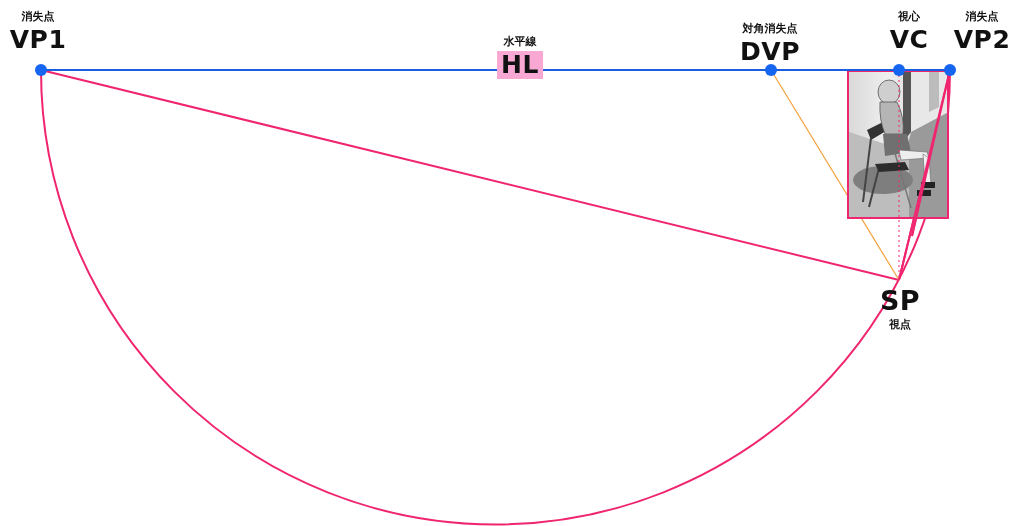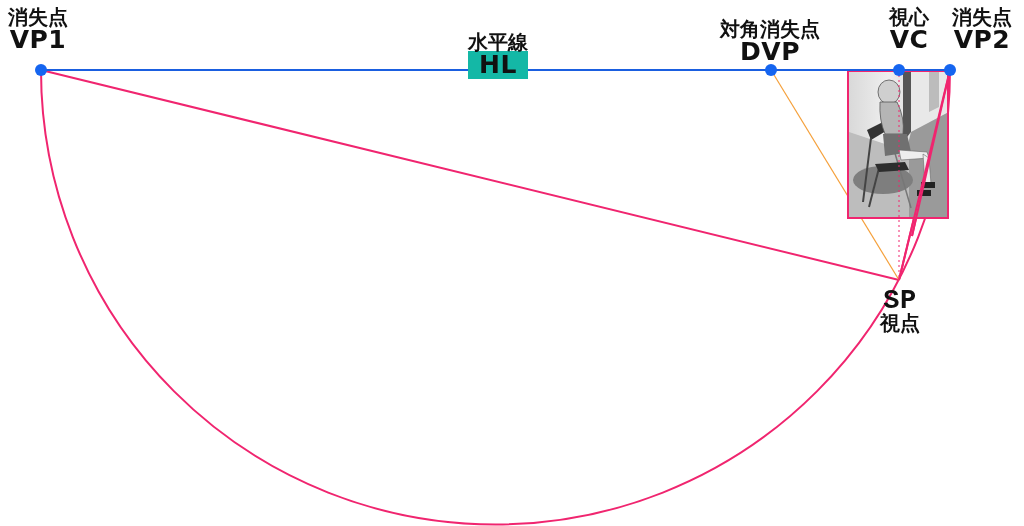--- a/index.html
+++ b/index.html
@@ -1,19 +1,19 @@
 <!DOCTYPE html>
 <html><head>
   <meta charset="utf-8">
   <style>
     html, body { margin: 0; padding: 0; background: #ffffff; }
     body { width: 1024px; height: 526px; position: relative; overflow: hidden; font-family: "DejaVu Sans", sans-serif; }
     svg.diagram { position: absolute; left: 0; top: 0; }
     .lbl { position: absolute; text-align: center; color: #111; font-weight: bold; transform: translateX(-50%); white-space: nowrap; }
-    .jp { font-size: 20px; line-height: 18px; }
+    .jp { font-size: 11px; line-height: 18px; }
     .en { font-size: 25px; line-height: 28px; letter-spacing: 0.5px; }
     .scene { position: absolute; left: 847px; top: 70px; width: 102px; height: 149px; border: 2px solid #f0256f; box-sizing: border-box; overflow: hidden; background: linear-gradient(90deg, #d9d9d9 0%, #efefef 40%, #c8c8c8 100%); }
   </style>
 </head>
 <body>
 
 <svg class="diagram" width="1024" height="526" viewBox="0 0 1024 526">
 
   <path d="M 41 70 A 454.5 454.5 0 0 0 950 70" fill="none" stroke="#f0256f" stroke-width="2"></path>
 
@@ -65,36 +65,36 @@
   <circle cx="771" cy="70" r="6" fill="#1565f0"></circle>
   <circle cx="899" cy="70" r="6" fill="#1565f0"></circle>
   <circle cx="950" cy="70" r="6" fill="#1565f0"></circle>
 </svg>
 
 <div class="lbl" style="left:38px; top:8px;">
   <div class="jp">消失点</div>
   <div class="en">VP1</div>
 </div>
 
-<div class="lbl" style="left:498px; top:33px;">
+<div class="lbl" style="left:520px; top:33px;">
   <div class="jp">水平線</div>
-  <div class="en" style="background:#14b8a6; padding:0 4px;">HL</div>
+  <div class="en" style="background:#f9a8d4; padding:0 4px;">HL</div>
 </div>
 
 <div class="lbl" style="left:770px; top:20px;">
   <div class="jp">対角消失点</div>
   <div class="en">DVP</div>
 </div>
 
 <div class="lbl" style="left:909px; top:8px;">
   <div class="jp">視心</div>
   <div class="en">VC</div>
 </div>
 
 <div class="lbl" style="left:982px; top:8px;">
   <div class="jp">消失点</div>
   <div class="en">VP2</div>
 </div>
 
-<div class="lbl" style="left:900px; top:286px;font-family:Liberation Mono, monospace;">
+<div class="lbl" style="left:900px; top:286px;">
   <div class="en" style="font-size:27px; line-height:30px;">SP</div>
   <div class="jp">視点</div>
 </div>
 
 </body></html>

